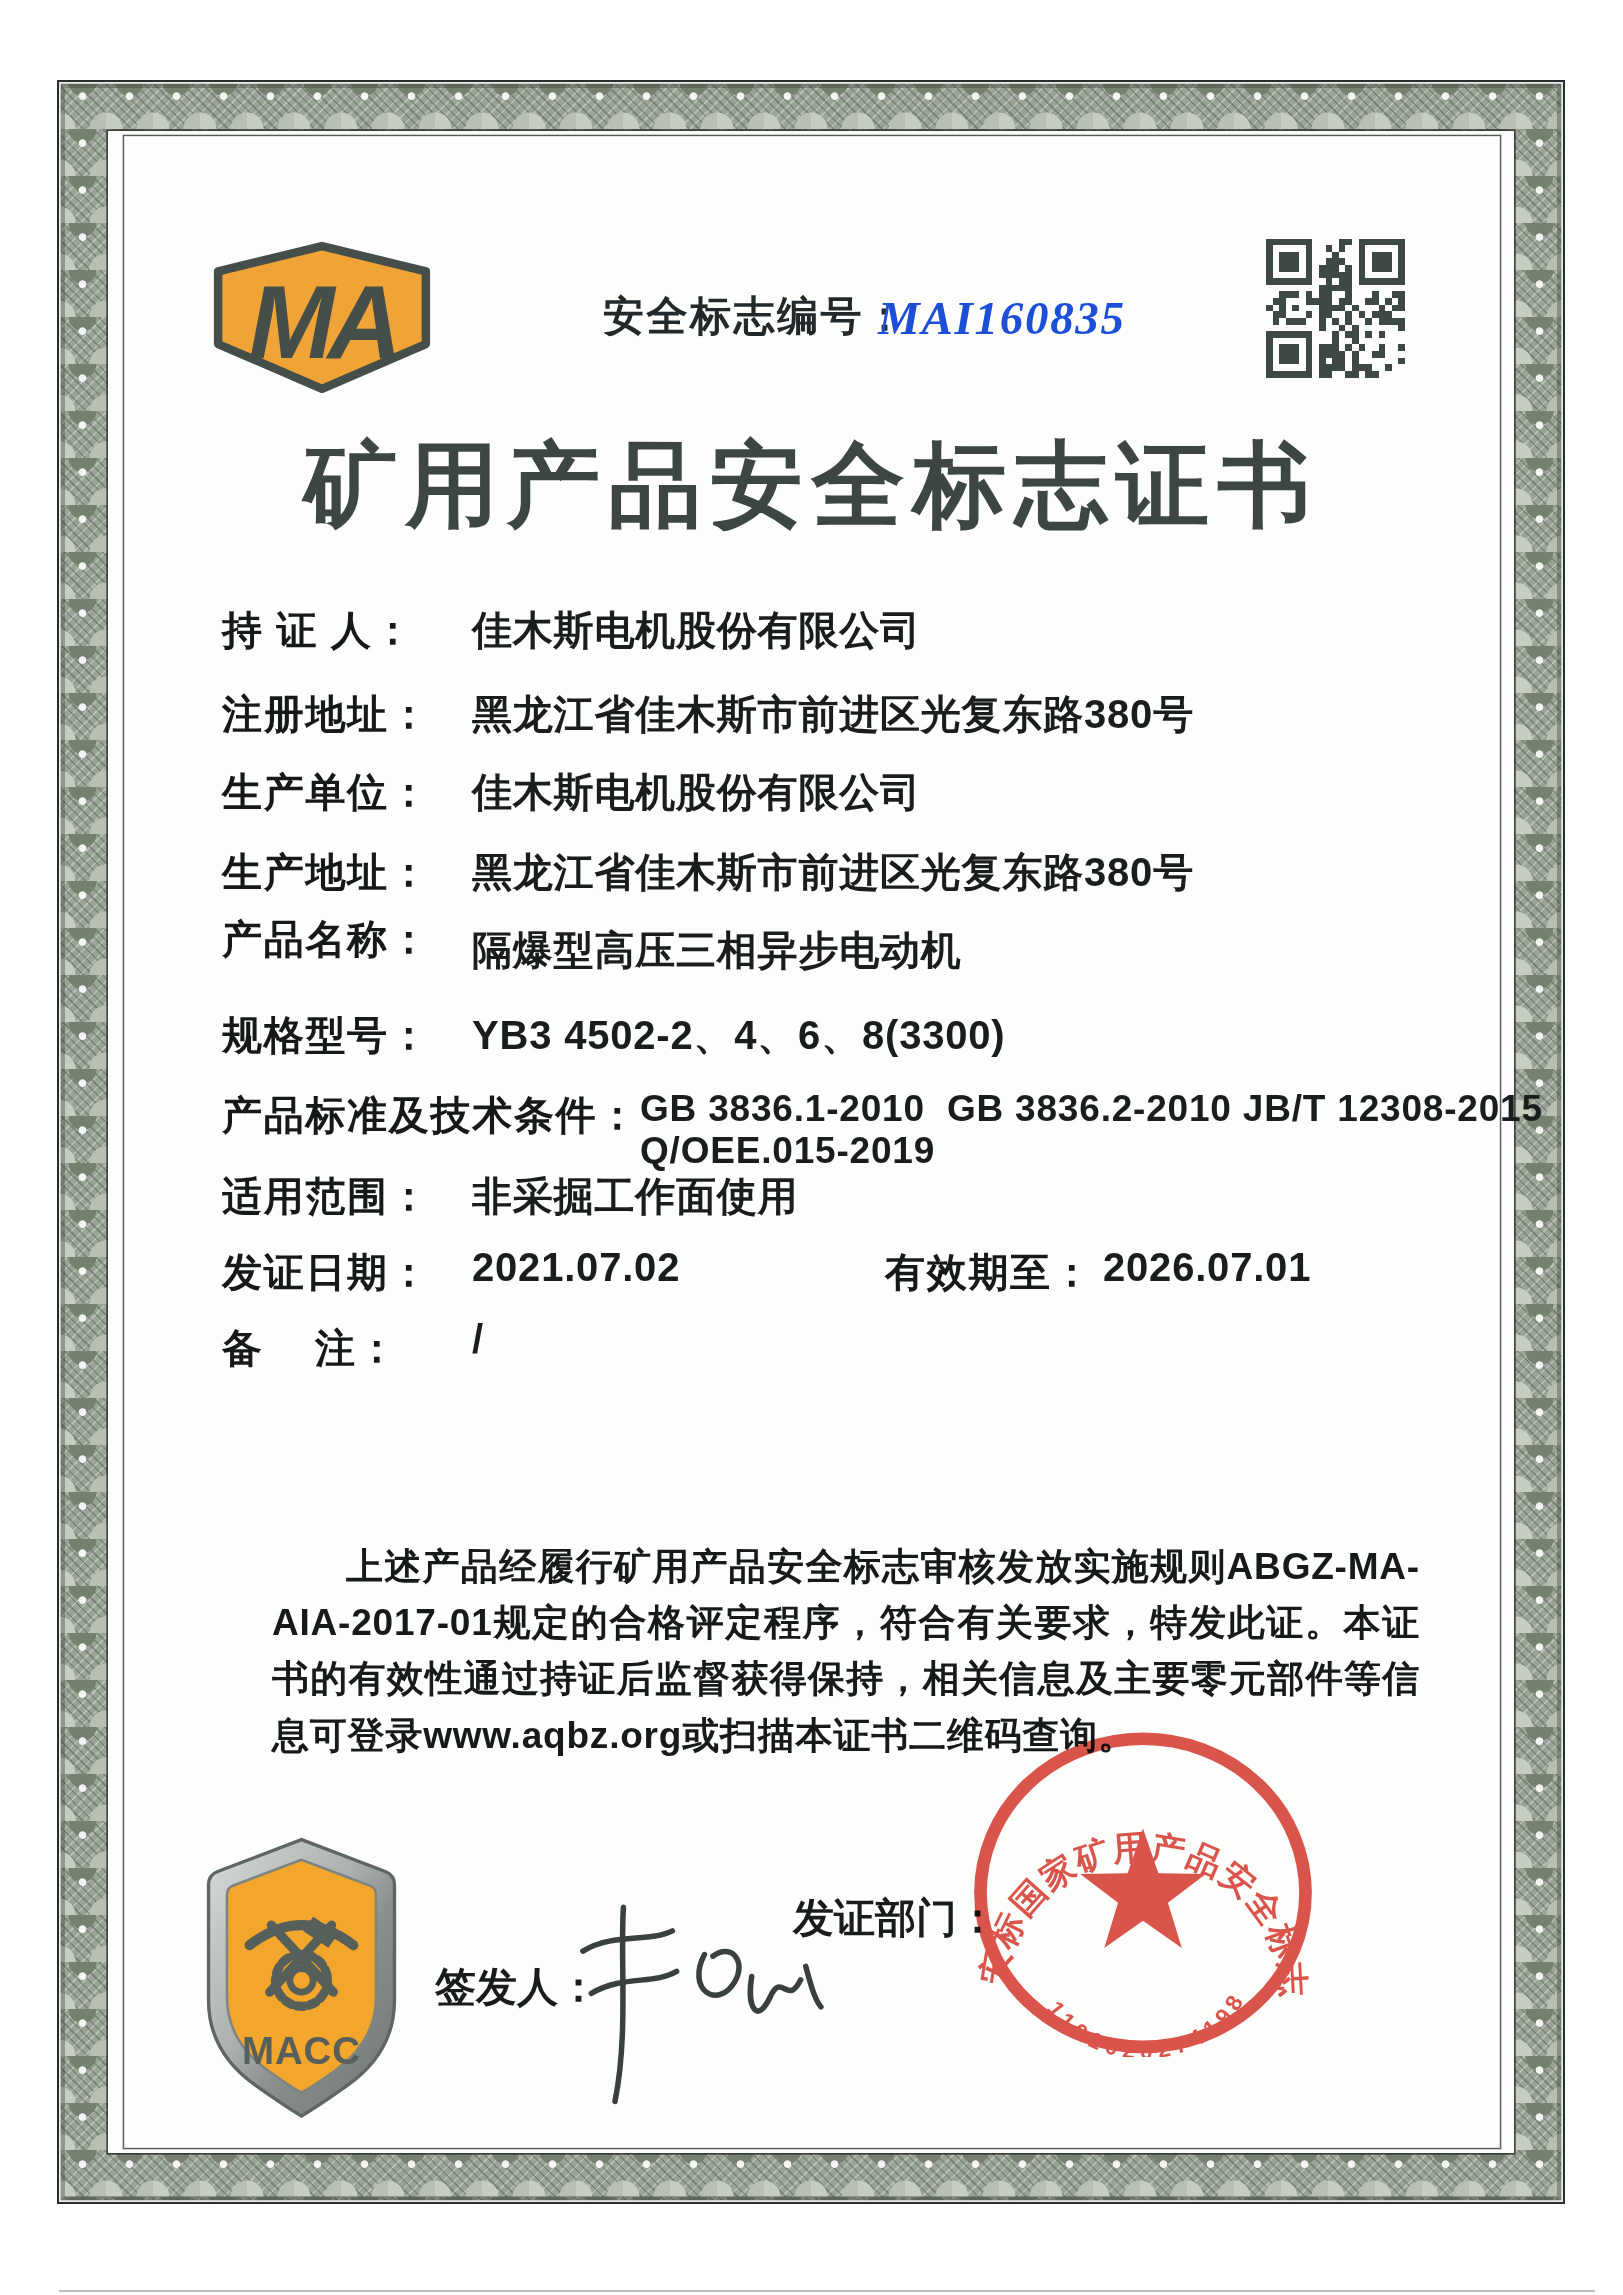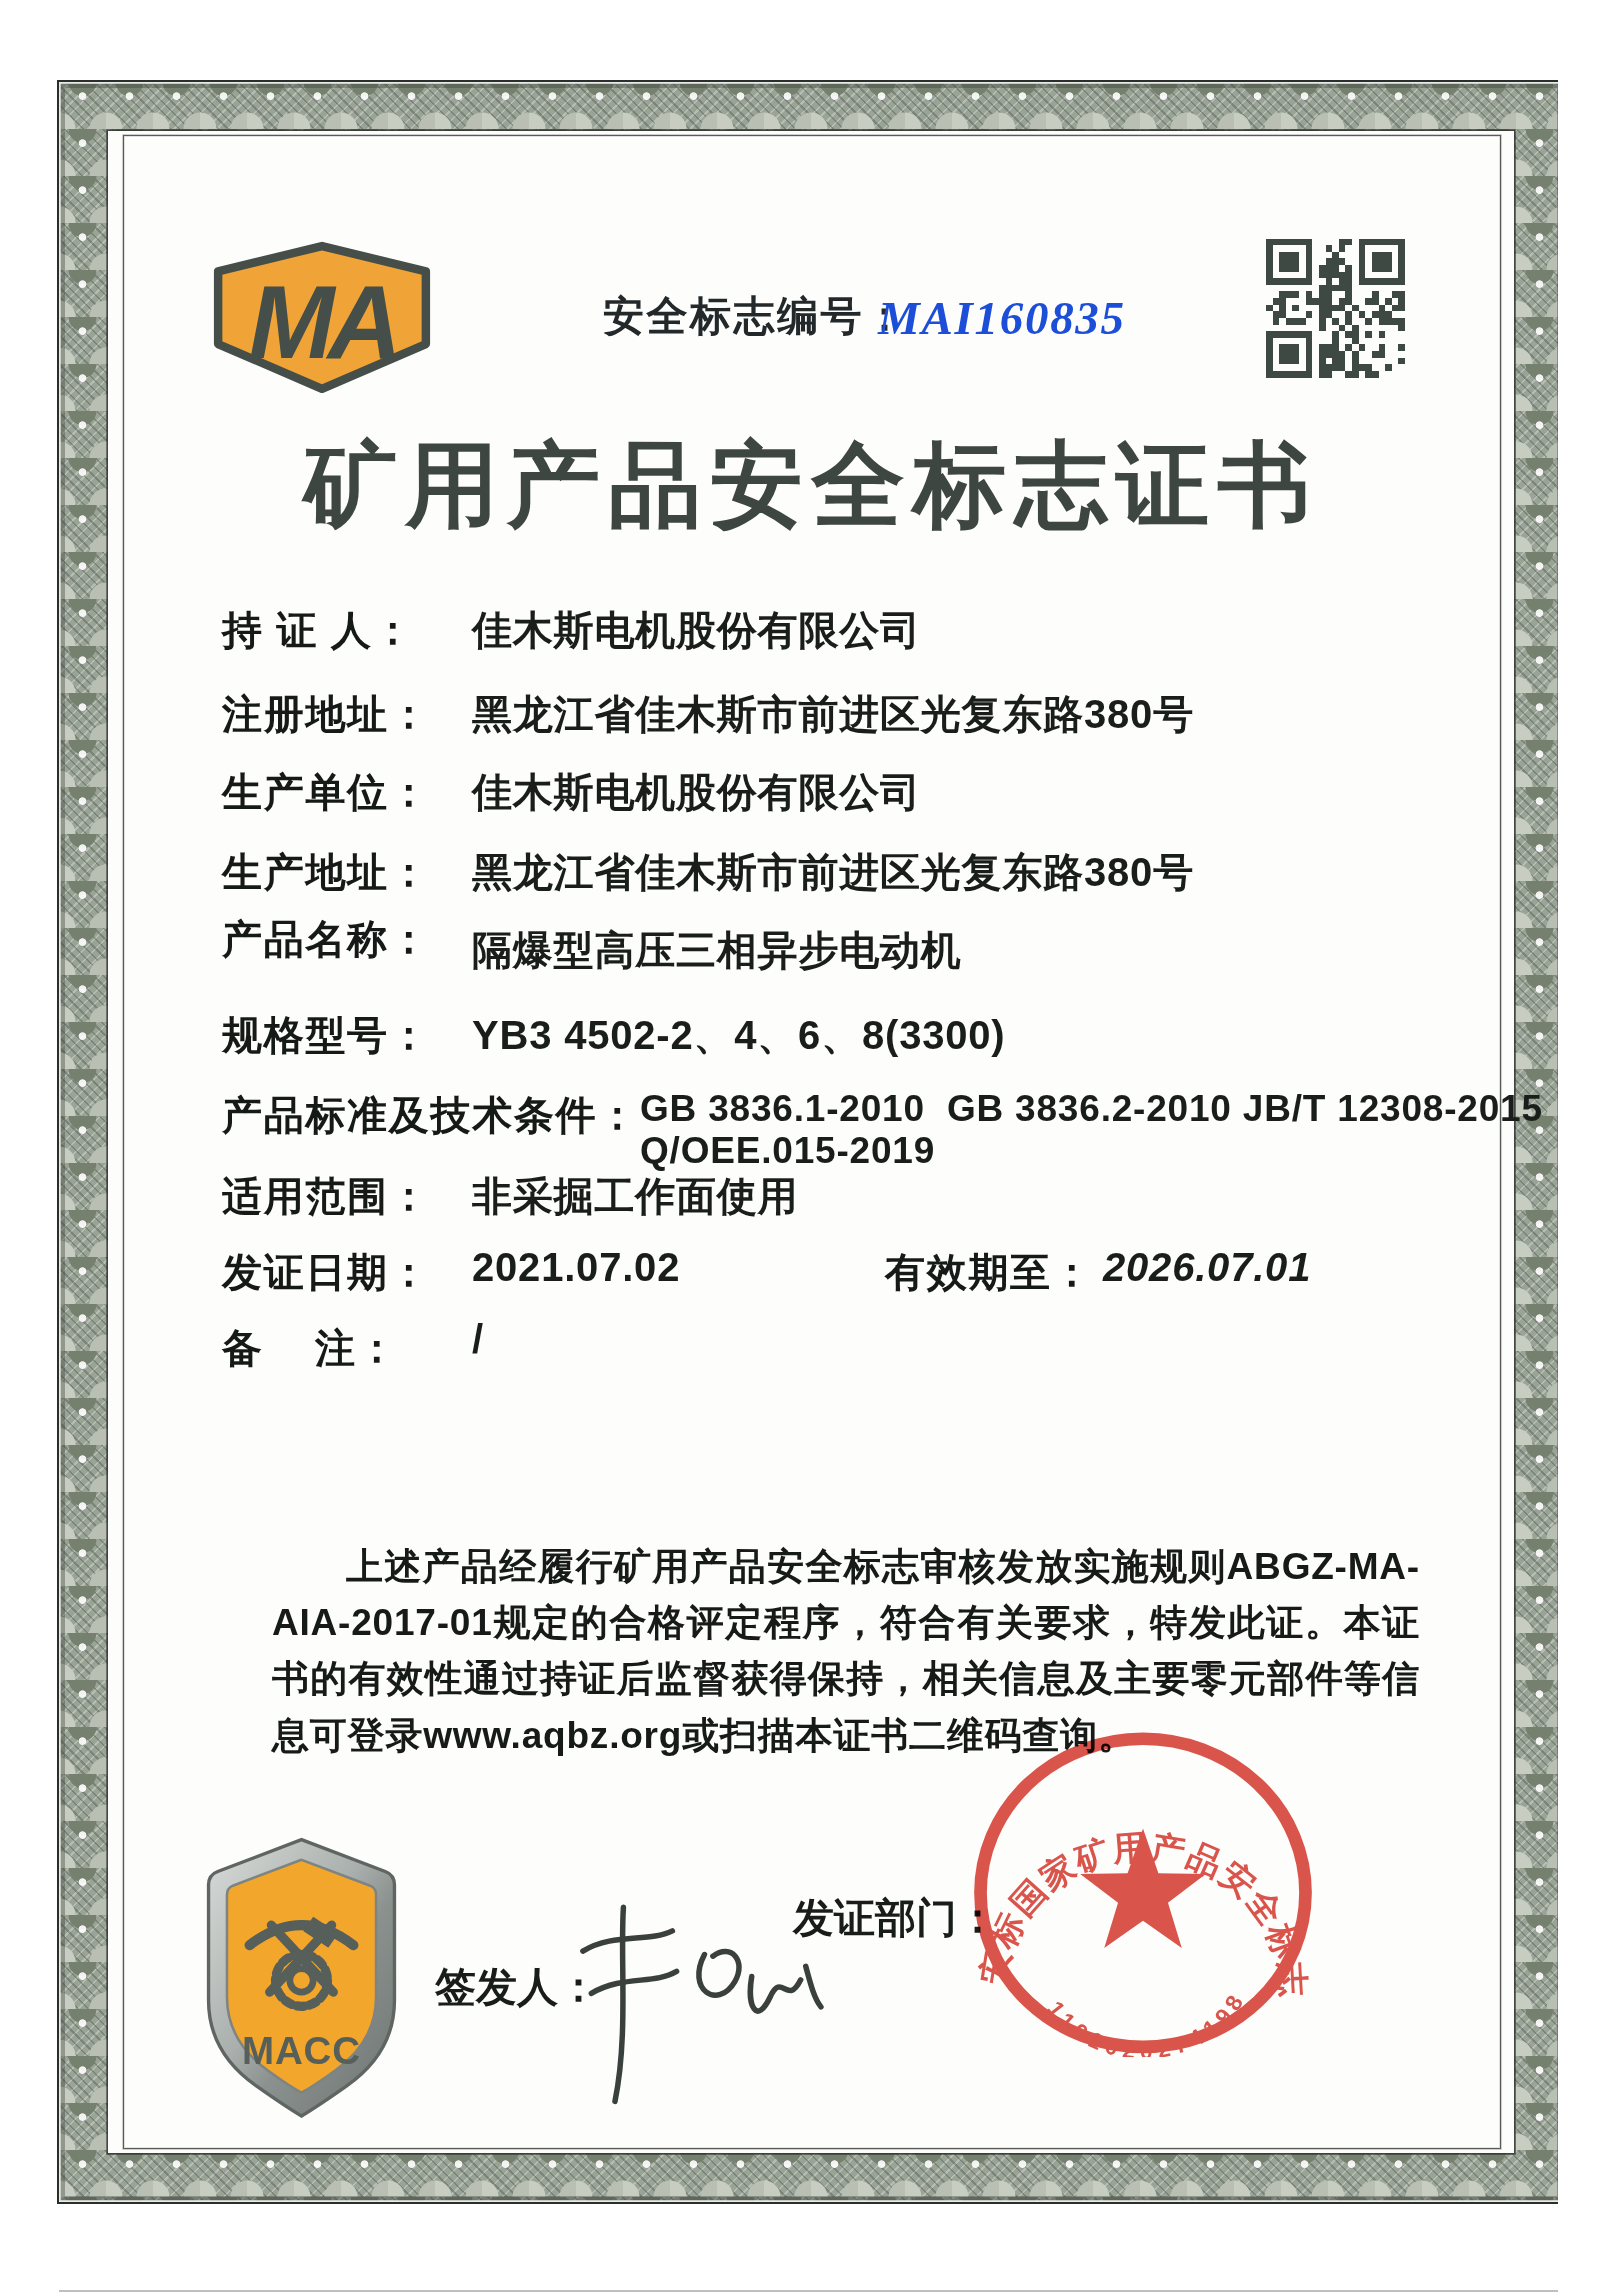--- a/index.html
+++ b/index.html
@@ -1,17 +1,17 @@
 <!DOCTYPE html>
 <html style="font-size:13.5px"><head>
 <meta charset="utf-8">
 <style>
   html,body{margin:0;padding:0;background:#ffffff;}
   .page{position:relative;width:1558px;height:2295px;background:#ffffff;overflow:hidden;
-        font-family:"Liberation Sans",sans-serif;color:#1c201d;}
+        font-family:"Liberation Sans",sans-serif;color:#1c201d;padding-left:37px;}
   
   .band{position:absolute;left:57px;top:80px;width:1504px;height:2120px;
         background-color:#9aa496;
         background-image:
           radial-gradient(circle at 50% 30%, rgba(255,255,255,.9) 0 3.4px, rgba(255,255,255,0) 4.2px),
           radial-gradient(circle at 50% 0%, #76806e 0 13.5px, rgba(0,0,0,0) 14.4px),
           radial-gradient(circle at 0% 100%, #c7cdc1 0 16px, rgba(0,0,0,0) 17px),
           radial-gradient(circle at 100% 100%, #b9c0b3 0 16px, rgba(0,0,0,0) 17px),
           repeating-linear-gradient(45deg, rgba(42,47,42,.28) 0 1.7px, rgba(0,0,0,0) 1.7px 6.8px),
           repeating-linear-gradient(-45deg, rgba(255,255,255,.28) 0 1.7px, rgba(0,0,0,0) 1.7px 7.6px);
@@ -35,21 +35,21 @@
   .mark-label{position:absolute;left:603px;top:289px;font-size:41px;font-weight:800;color:#23282a;letter-spacing:2.5px;}
   .mark-number{position:absolute;left:878px;top:291px;font-size:47px;font-weight:600;color:#1d4ed8;
         font-family:"Liberation Serif",serif;letter-spacing:1.7px;font-style:italic;}
   .title{position:absolute;left:0;top:423px;width:1623px;text-align:center;font-size:93px;
         font-weight:900;color:#3e4641;letter-spacing:8.5px;font-family:"Liberation Serif",serif;}
   
   .flabel{position:absolute;left:222px;font-size:40px;font-weight:800;color:#15191 7;color:#151917;letter-spacing:1.7px;white-space:pre;}
   .fvalue{position:absolute;left:472px;font-size:40px;font-weight:700;color:#1a1e1b;white-space:pre;letter-spacing:0.8px;}
   .fvalue.std{left:640px;font-size:37px;}
   .flabel.mid{left:885px;}
-  .fvalue.mid{left:1103px;font-style:italic;}
+  .fvalue.mid{left:1103px;}
   
   .statement{position:absolute;left:272px;top:1507px;width:1148px;font-size:37px;line-height:1.52;
         font-weight:600;color:#161a18;text-align:justify;text-indent:2em;letter-spacing:0.8px;margin-top:32px;}
   
   .signer-label{position:absolute;left:435px;top:1960px;font-size:41px;font-weight:800;color:#191d1a;}
   .dept-label{position:absolute;left:793px;top:1891px;font-size:41px;font-weight:800;color:#191d1a;}
   .sig{position:absolute;left:539px;top:1892px;}
   .seal{position:absolute;left:972px;top:1732px;mix-blend-mode:multiply;opacity:.93;}
   .macc{position:absolute;left:201px;top:1836px;}
   .malogo{position:absolute;left:211px;top:241px;}

